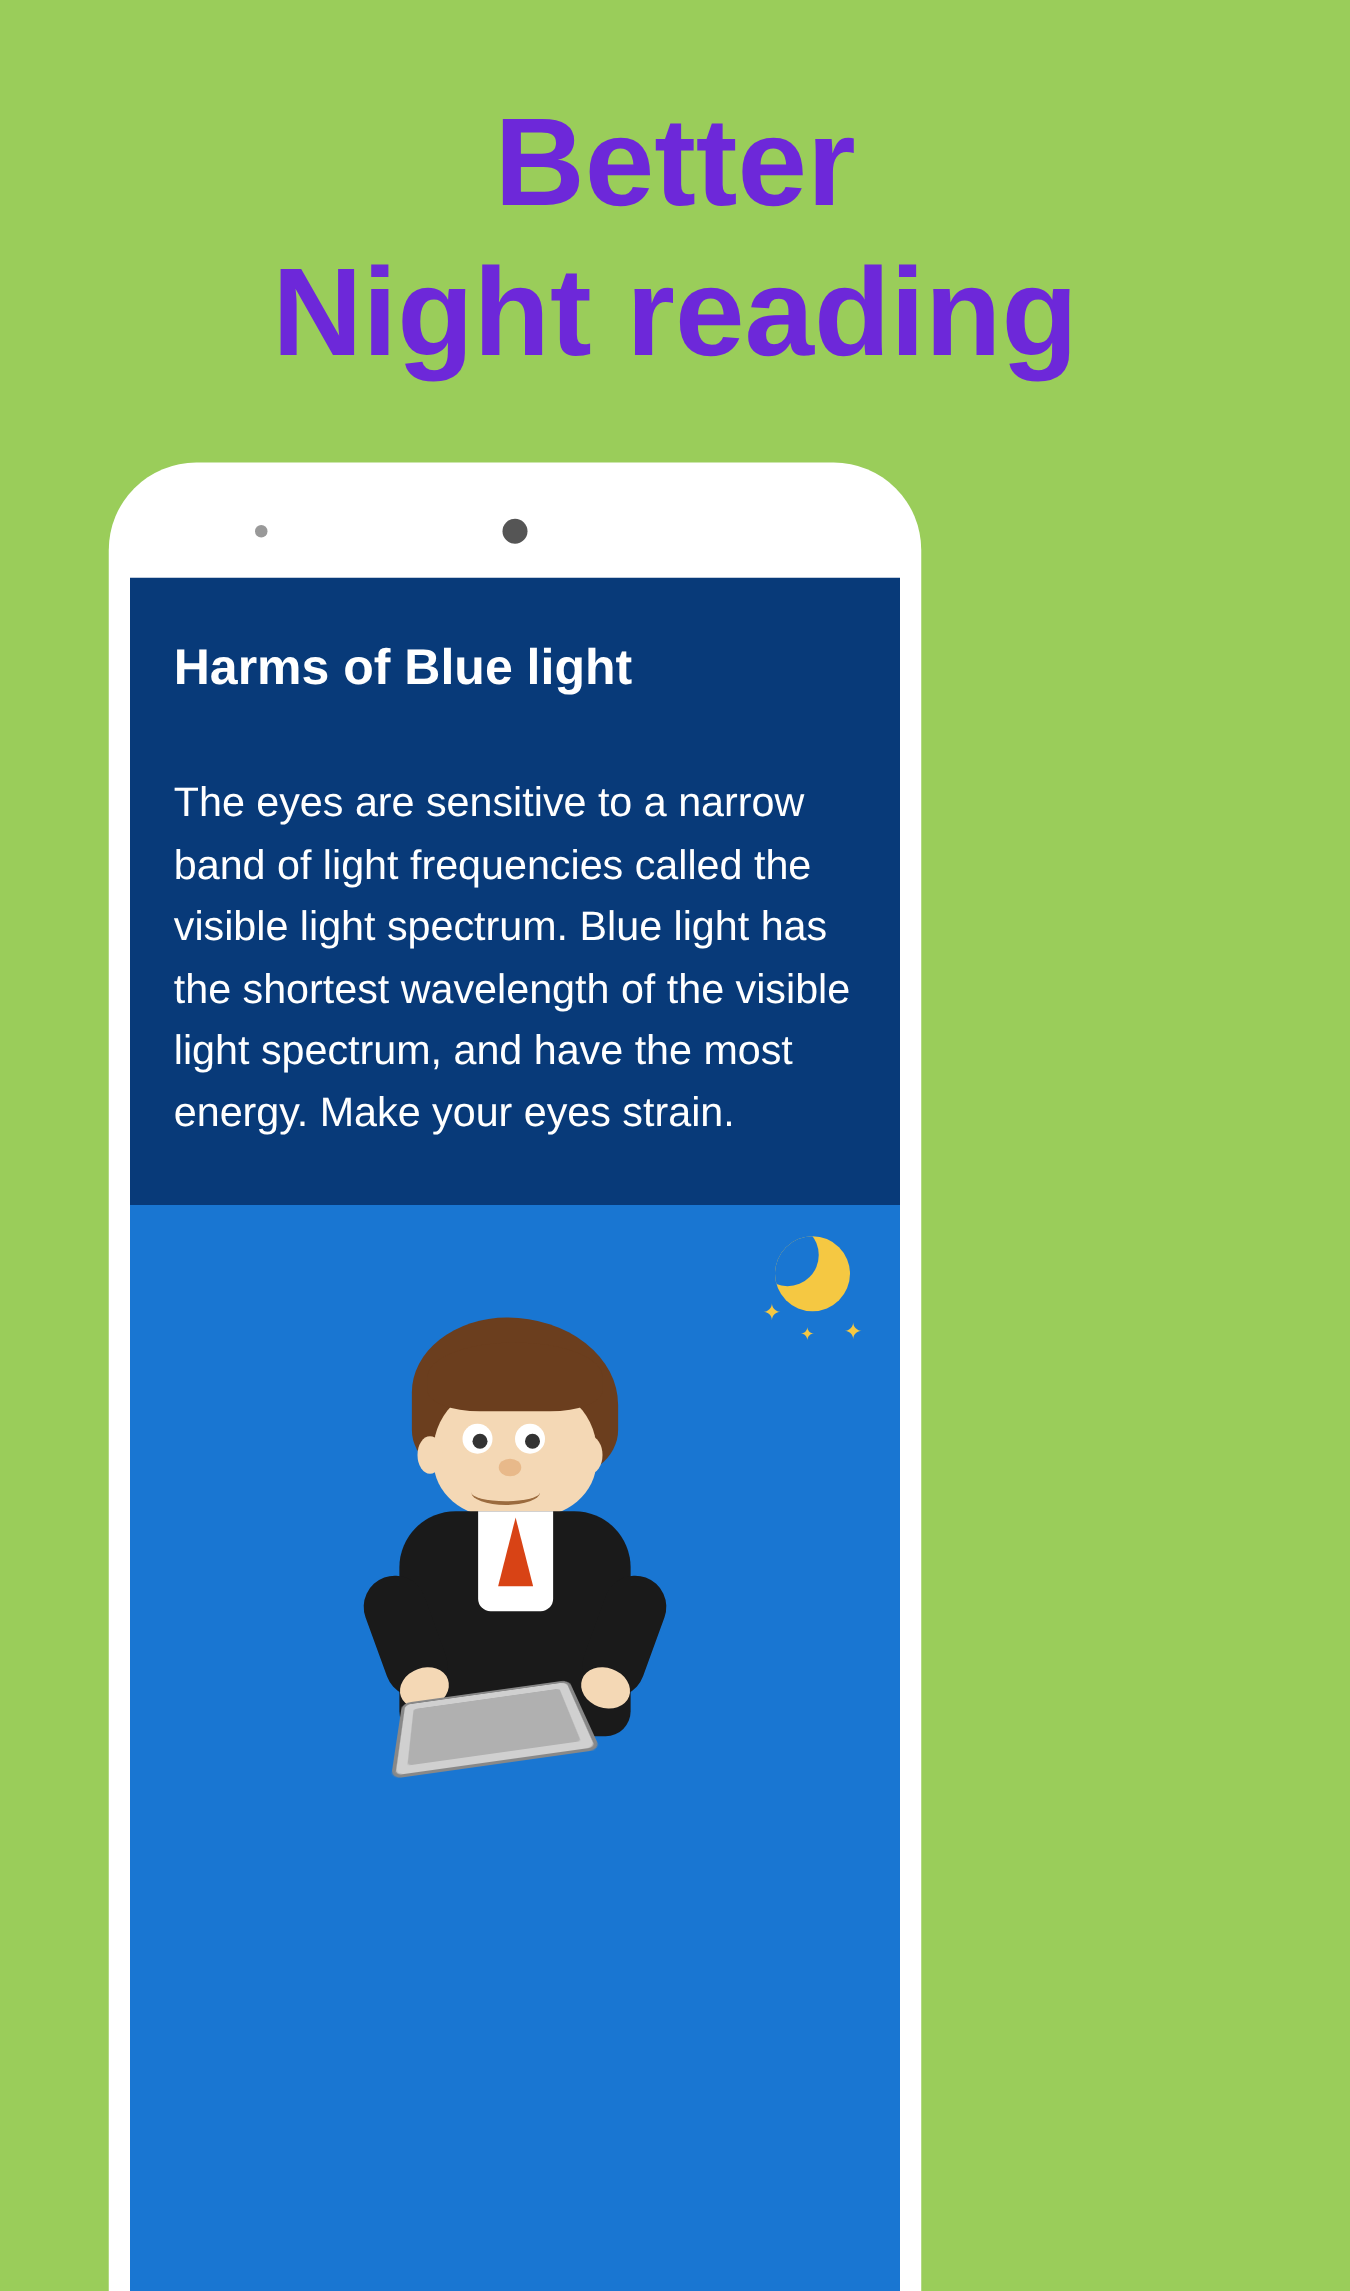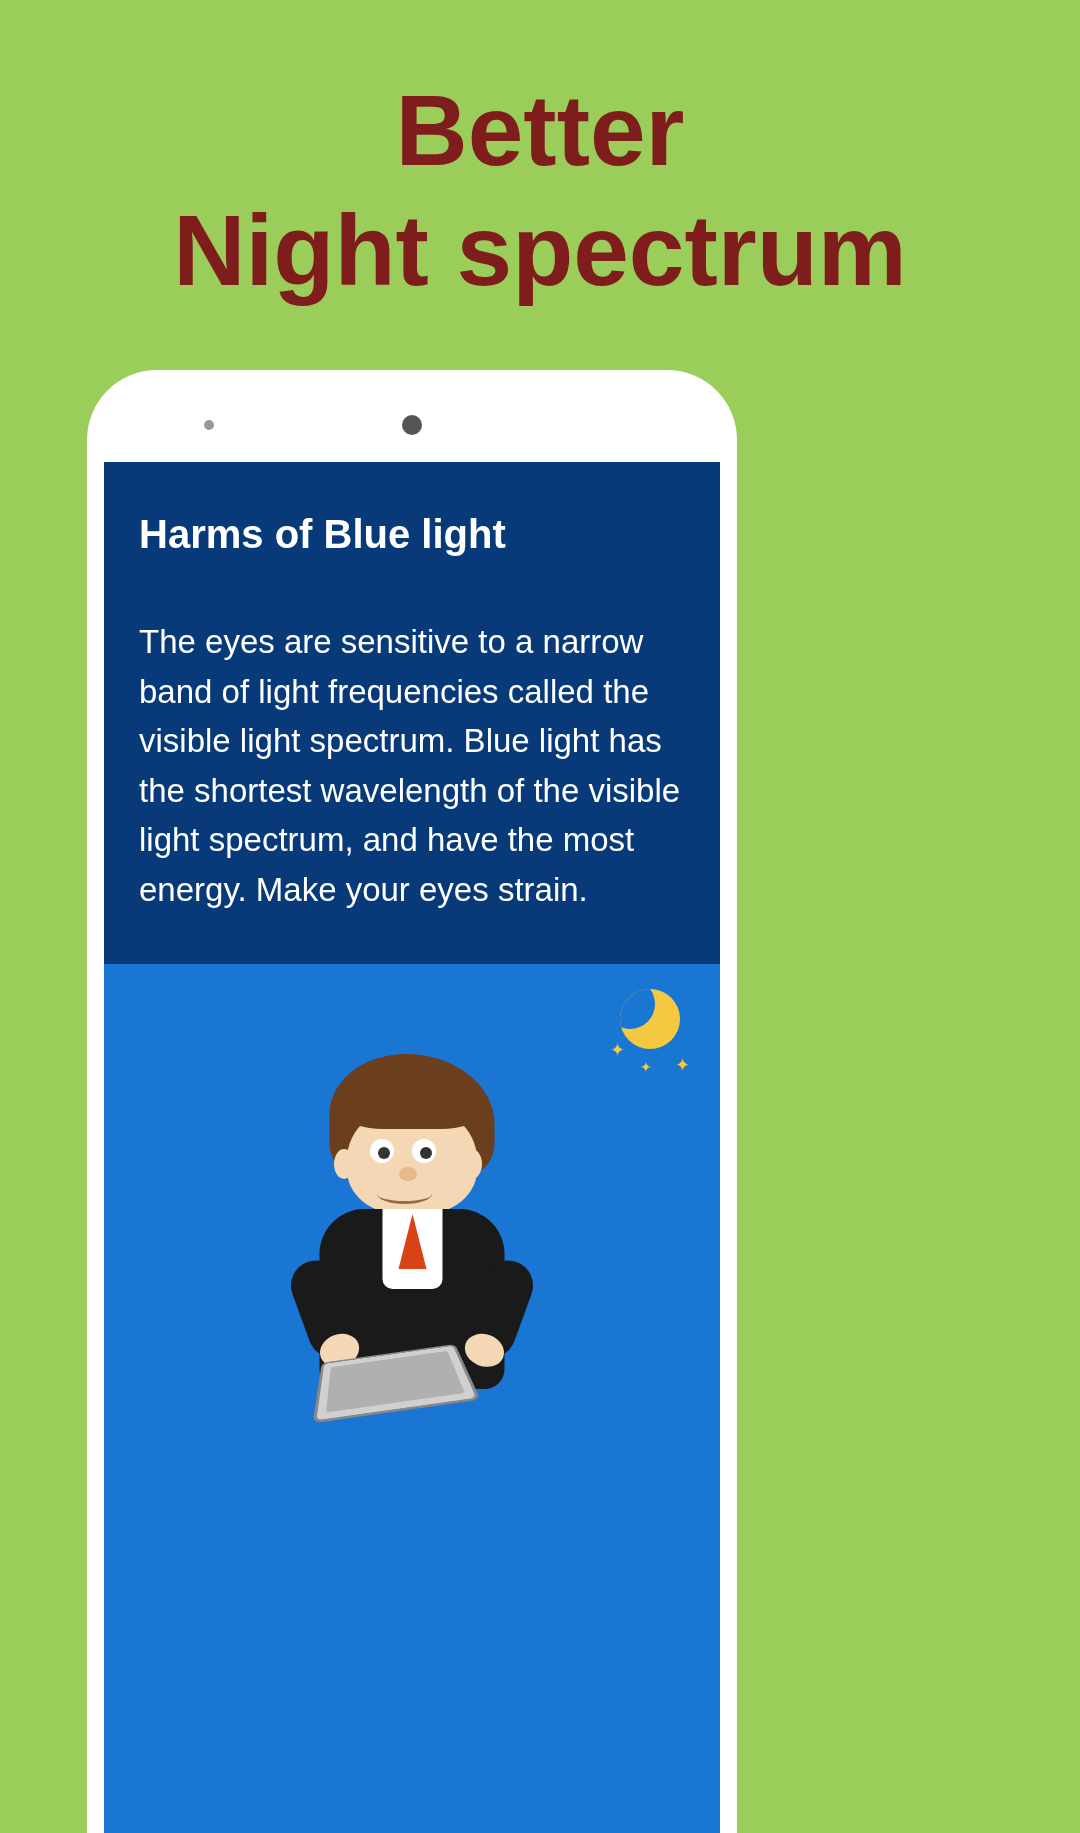--- a/index.html
+++ b/index.html
@@ -12,21 +12,21 @@
       width: 1080px;
       height: 1833px;
       background-color: #9ACD5A;
       font-family: 'Segoe UI', Tahoma, Geneva, Verdana, sans-serif;
       overflow: hidden;
       position: relative;
     }
     
     .header-title {
       text-align: center;
-      color: #7f1d1d;
+      color: #6d28d9;
       font-size: 100px;
       font-weight: bold;
       line-height: 1.2;
       padding-top: 70px;
     }
     
     .phone-frame {
       position: absolute;
       left: 87px;
       top: 370px;
@@ -327,21 +327,21 @@
       bottom: 8px;
       background: #B0B0B0;
       border-radius: 3px;
     }
   </style>
 </head>
 <body>
 
 <div class="header-title">
   <div>Better</div>
-  <div>Night spectrum</div>
+  <div>Night reading</div>
 </div>
 
 <div class="phone-frame">
   <div class="phone-bezel">
     <div class="sensor-dot"></div>
     <div class="speaker"></div>
   </div>
   <div class="phone-screen">
     <div class="content-top">
       <div class="content-title">Harms of Blue light</div>

